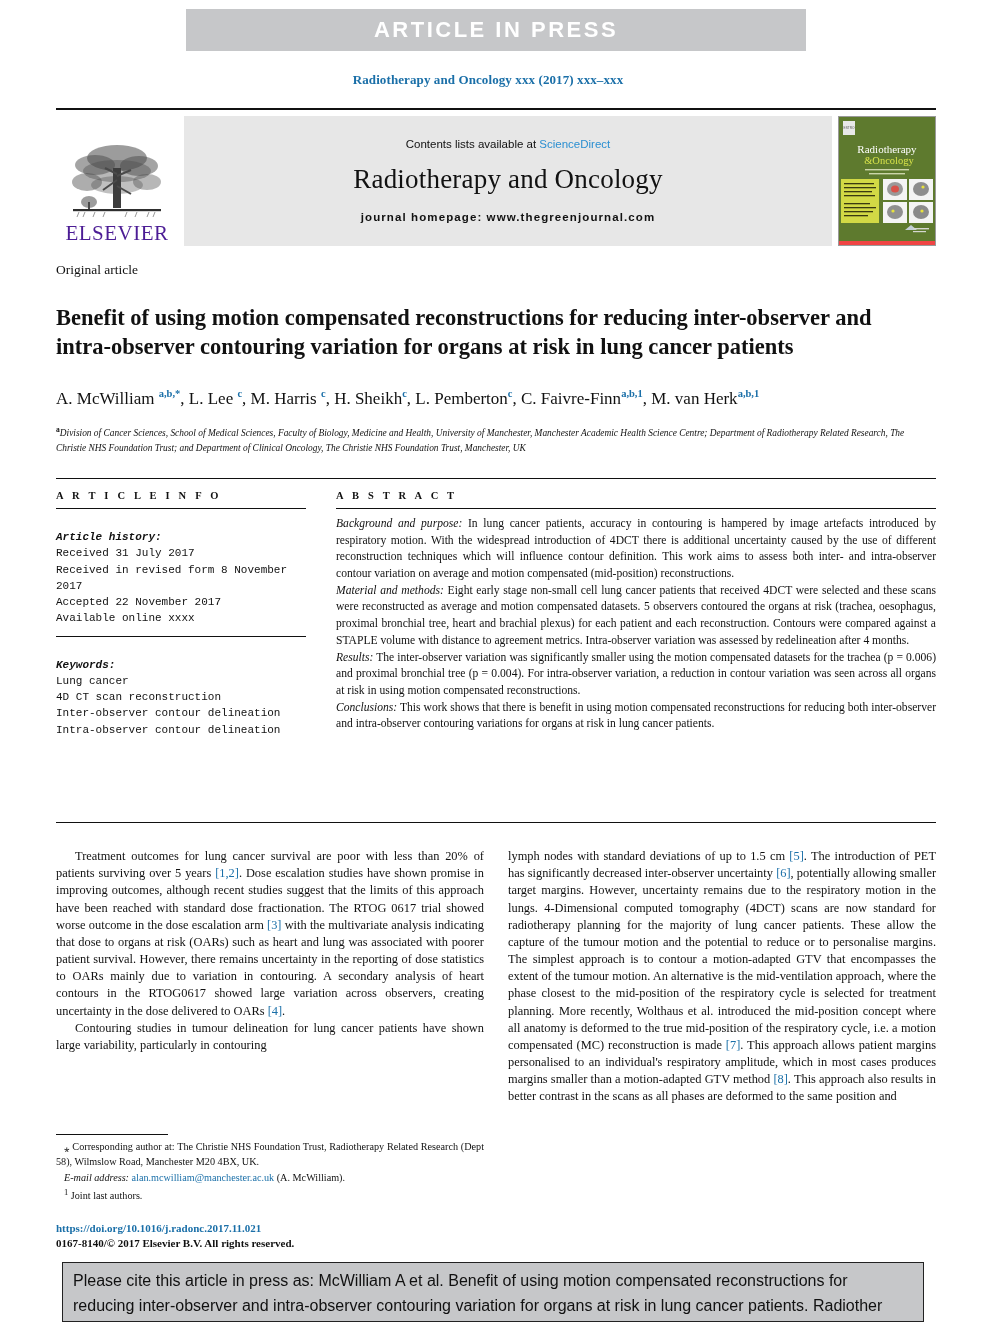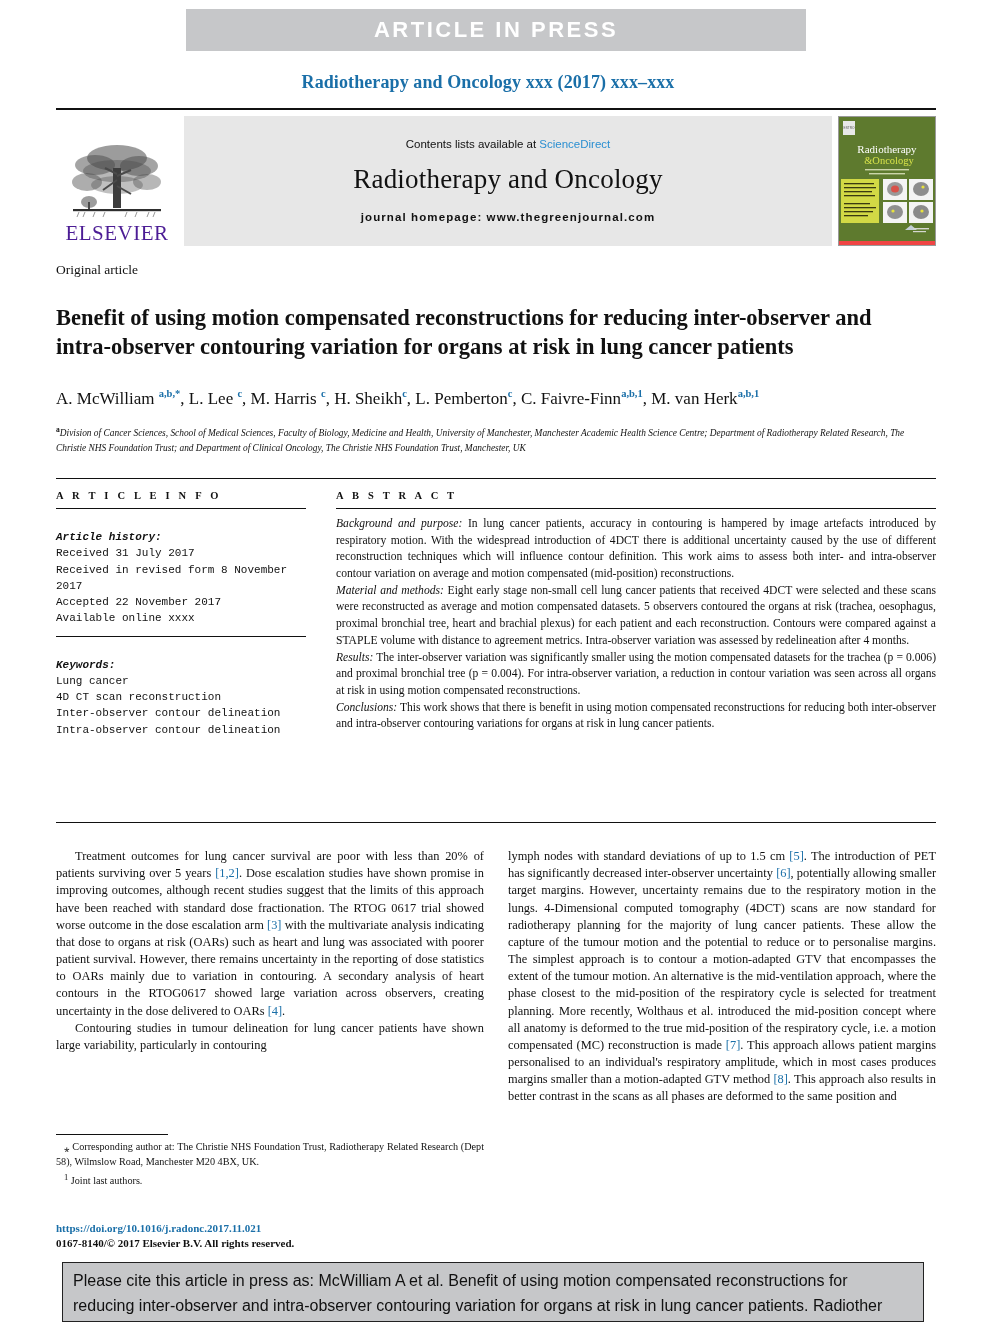--- a/index.html
+++ b/index.html
@@ -38,21 +38,21 @@
 
   
   .running-head {
     position: absolute;
     left: 0; right: 16px;
     top: 72px;
     text-align: center;
     color: #1a6fa8;
     font-family: "Liberation Serif", serif;
     font-weight: bold;
-    font-size: 18px;
+    font-size: 13px;
     letter-spacing: .1px;
   }
 
   
   .masthead {
     position: absolute;
     left: 56px;
     top: 108px;
     width: 880px;
     border-top: 2px solid #111;
@@ -433,20 +433,21 @@
   <p>Contouring studies in tumour delineation for lung cancer patients have shown large variability, particularly in contouring</p>
 </div>
 
 <div class="body-col right">
   <p style="text-indent:0"><span>lymph nodes with standard deviations of up to 1.5 cm </span><span class="ref">[5]</span><span>. The introduction of PET has significantly decreased inter-observer uncertainty </span><span class="ref">[6]</span><span>, potentially allowing smaller target margins. However, uncertainty remains due to the respiratory motion in the lungs. 4-Dimensional computed tomography (4DCT) scans are now standard for radiotherapy planning for the majority of lung cancer patients. These allow the capture of the tumour motion and the potential to reduce or to personalise margins. The simplest approach is to contour a motion-adapted GTV that encompasses the extent of the tumour motion. An alternative is the mid-ventilation approach, where the phase closest to the mid-position of the respiratory cycle is selected for treatment planning. More recently, Wolthaus et al. introduced the mid-position concept where all anatomy is deformed to the true mid-position of the respiratory cycle, i.e. a motion compensated (MC) reconstruction is made </span><span class="ref">[7]</span><span>. This approach allows patient margins personalised to an individual's respiratory amplitude, which in most cases produces margins smaller than a motion-adapted GTV method </span><span class="ref">[8]</span><span>. This approach also results in better contrast in the scans as all phases are deformed to the same position and</span></p>
 </div>
 
 <div class="footnotes">
   <div class="fn-rule"></div>
   <p class="hang"><span>⁎</span><span> Corresponding author at: The Christie NHS Foundation Trust, Radiotherapy Related Research (Dept 58), Wilmslow Road, Manchester M20 4BX, UK.</span></p>
+  <p class="hang"><span class="email-lbl">E-mail address:</span> <span class="link">alan.mcwilliam@manchester.ac.uk</span><span> (A. McWilliam).</span></p>
   <p class="hang"><sup>1</sup><span> Joint last authors.</span></p>
 </div>
 
 <div class="doi-block">
   <div class="doi">https://doi.org/10.1016/j.radonc.2017.11.021</div>
   <div class="issn">0167-8140/© 2017 Elsevier B.V. All rights reserved.</div>
 </div>
 
 <div class="cite-box">
   <span>Please cite this article in press as: McWilliam A et al. Benefit of using motion compensated reconstructions for reducing inter-observer and intra-observer contouring variation for organs at risk in lung cancer patients. Radiother Oncol (2017), </span><span class="link">https://doi.org/10.1016/j.radonc.2017.11.021</span>

